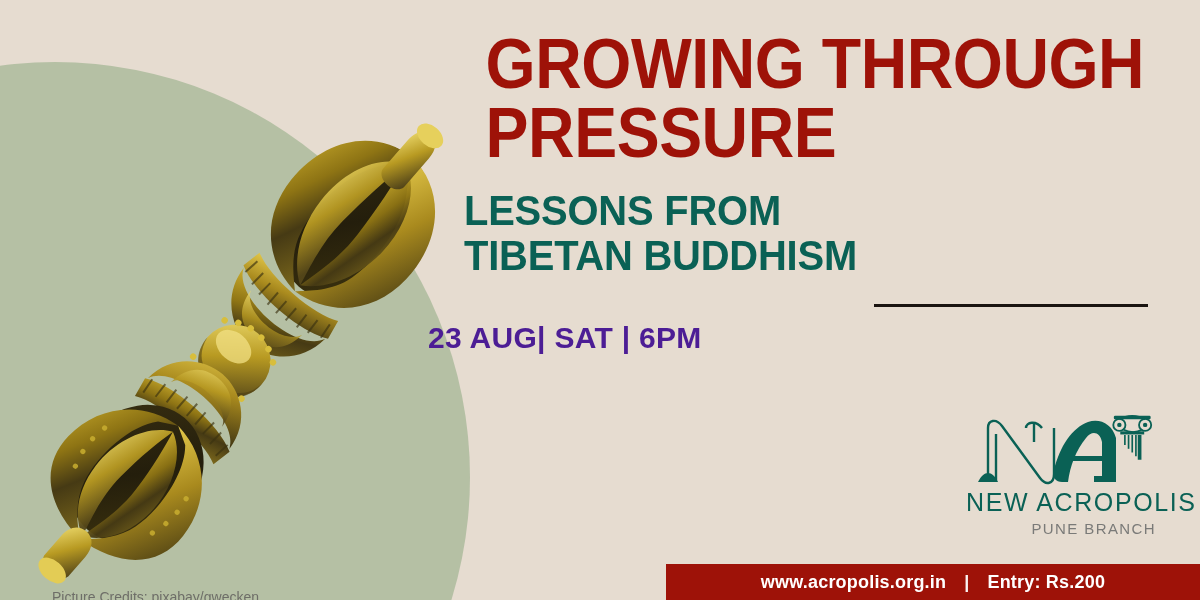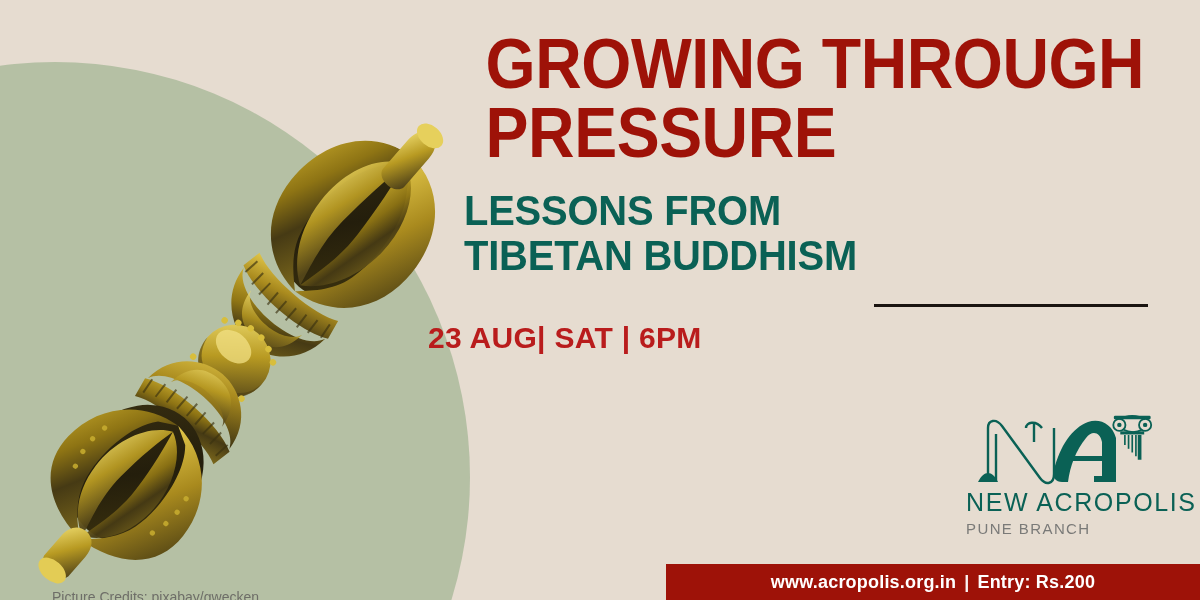--- a/index.html
+++ b/index.html
@@ -77,34 +77,34 @@
   .divider {
     margin: 26px 0 0 auto;
     width: 274px;
     height: 3px;
     background: #1A1410;
   }
 
   .datetime {
     margin: 0;
     padding-top: 14px;
-    color: #b91c1c;
+    color: #4c1d95;
     font-size: 30px;
     font-weight: 700;
     letter-spacing: 0.3px;
     white-space: nowrap;
   }
 
   
   .logo {
     position: absolute;
     left: 966px;
     top: 408px;
     width: 190px;
-    text-align: left;
+    text-align: right;
   }
   .logo-mark { width: 190px; height: 78px; display: block; }
   .logo-name {
     margin: 0;
     padding-top: 2px;
     color: #0A6155;
     font-size: 25px;
     font-weight: 400;
     letter-spacing: 1.6px;
     white-space: nowrap;
@@ -124,21 +124,21 @@
     position: absolute;
     left: 666px;
     top: 564px;
     width: 534px;
     height: 36px;
     background: #9E1208;
     color: #FFFFFF;
     display: flex;
     align-items: center;
     justify-content: center;
-    gap: 8px;
+    gap: 18px;
     font-size: 18px;
     font-weight: 700;
     letter-spacing: 0.2px;
   }
   .footer-sep { opacity: 0.95; }
 
   
   .credits {
     position: absolute;
     left: 52px;

